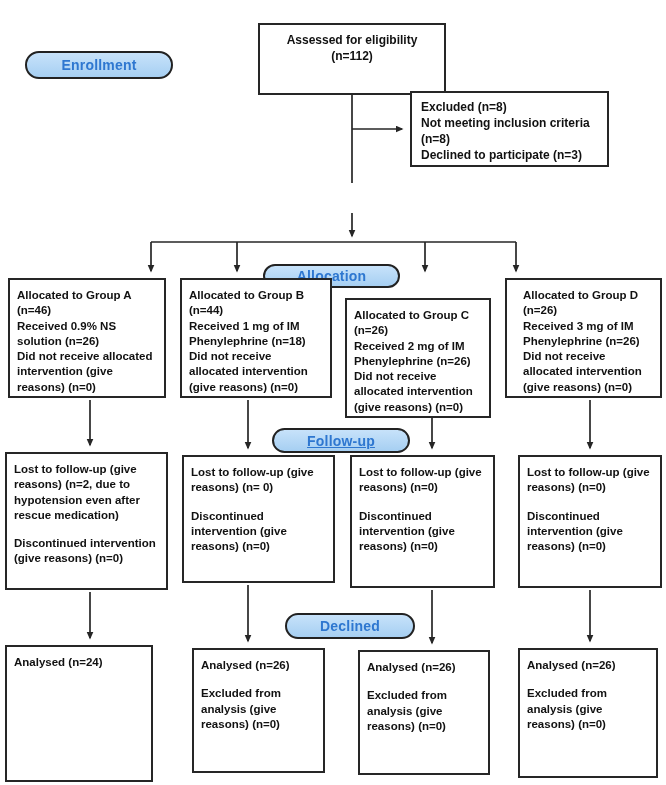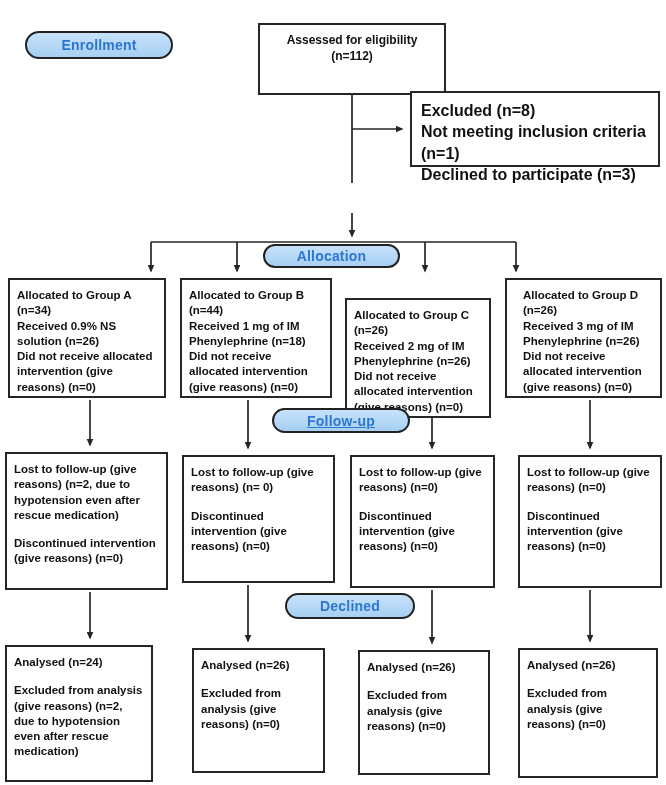--- a/index.html
+++ b/index.html
@@ -45,25 +45,26 @@
     border: 2px solid #222;
     border-radius: 14px;
     background: linear-gradient(180deg, var(--label-fill-top), var(--label-fill-bottom));
     color: var(--label-text);
     font-size: 14px;
     font-weight: bold;
     display: flex;
     align-items: center;
     justify-content: center;
     letter-spacing: 0.2px;
+    margin-top: 20px;
   }
   .para2 { margin-top: 13px; }
   .assessed   { left: 258px; top: 3px;   width: 188px; height: 72px; font-size: 12px; margin-top: 20px; }
   .enrollment { left: 25px;  top: 31px;  width: 148px; height: 28px; }
-  .excluded   { left: 410px; top: 91px;  width: 250px; height: 76px; font-size: 16px; padding: 7px 9px; }
+  .excluded   { left: 410px; top: 91px;  width: 199px; height: 76px; font-size: 12px; padding: 7px 9px; }
   .randomised { left: 280px; top: 183px; width: 148px; height: 30px; font-size: 12.5px; padding-top: 6px; }
   .allocation-label { left: 263px; top: 244px; width: 137px; height: 24px; }
   .ga { left: 8px;   top: 278px; width: 158px; height: 120px; }
   .gb { left: 180px; top: 278px; width: 152px; height: 120px; }
   .gc { left: 345px; top: 278px; width: 146px; height: 120px; margin-top: 20px; }
   .gd { left: 505px; top: 278px; width: 157px; height: 120px; padding-left: 16px; }
   .followup-label { left: 272px; top: 408px; width: 138px; height: 25px; text-decoration: underline; }
   .f1 { left: 5px;   top: 452px; width: 163px; height: 138px; }
   .f2 { left: 182px; top: 455px; width: 153px; height: 128px; }
   .f3 { left: 350px; top: 455px; width: 145px; height: 133px; }
@@ -107,29 +108,29 @@
 
   <div class="box center assessed">
     <div>Assessed for eligibility</div>
     <div>(n=112)</div>
   </div>
 
   <div class="stage enrollment">Enrollment</div>
 
   <div class="box excluded">
     <div>Excluded (n=8)</div>
-    <div>Not meeting inclusion criteria (n=1)</div>
+    <div>Not meeting inclusion criteria (n=8)</div>
     <div>Declined to participate (n=3)</div>
   </div>
 
 
   <div class="stage allocation-label">Allocation</div>
 
   <div class="box ga">
-    <div>Allocated to Group A (n=34)</div>
+    <div>Allocated to Group A (n=46)</div>
     <div>Received 0.9% NS solution (n=26)</div>
     <div>Did not receive allocated intervention (give reasons) (n=0)</div>
   </div>
   <div class="box gb">
     <div>Allocated to Group B (n=44)</div>
     <div>Received 1 mg of IM Phenylephrine (n=18)</div>
     <div>Did not receive allocated intervention (give reasons) (n=0)</div>
   </div>
   <div class="box gc">
     <div>Allocated to Group C (n=26)</div>
@@ -158,21 +159,20 @@
   </div>
   <div class="box f4">
     <div>Lost to follow-up (give reasons) (n=0)</div>
     <div class="para2">Discontinued intervention (give reasons) (n=0)</div>
   </div>
 
   <div class="stage analysis-label">Declined</div>
 
   <div class="box a1">
     <div>Analysed (n=24)</div>
-    <div class="para2">Excluded from analysis (give reasons) (n=2, due to hypotension even after rescue medication)</div>
   </div>
   <div class="box a2">
     <div>Analysed (n=26)</div>
     <div class="para2">Excluded from analysis (give reasons) (n=0)</div>
   </div>
   <div class="box a3">
     <div>Analysed (n=26)</div>
     <div class="para2">Excluded from analysis (give reasons) (n=0)</div>
   </div>
   <div class="box a4">

